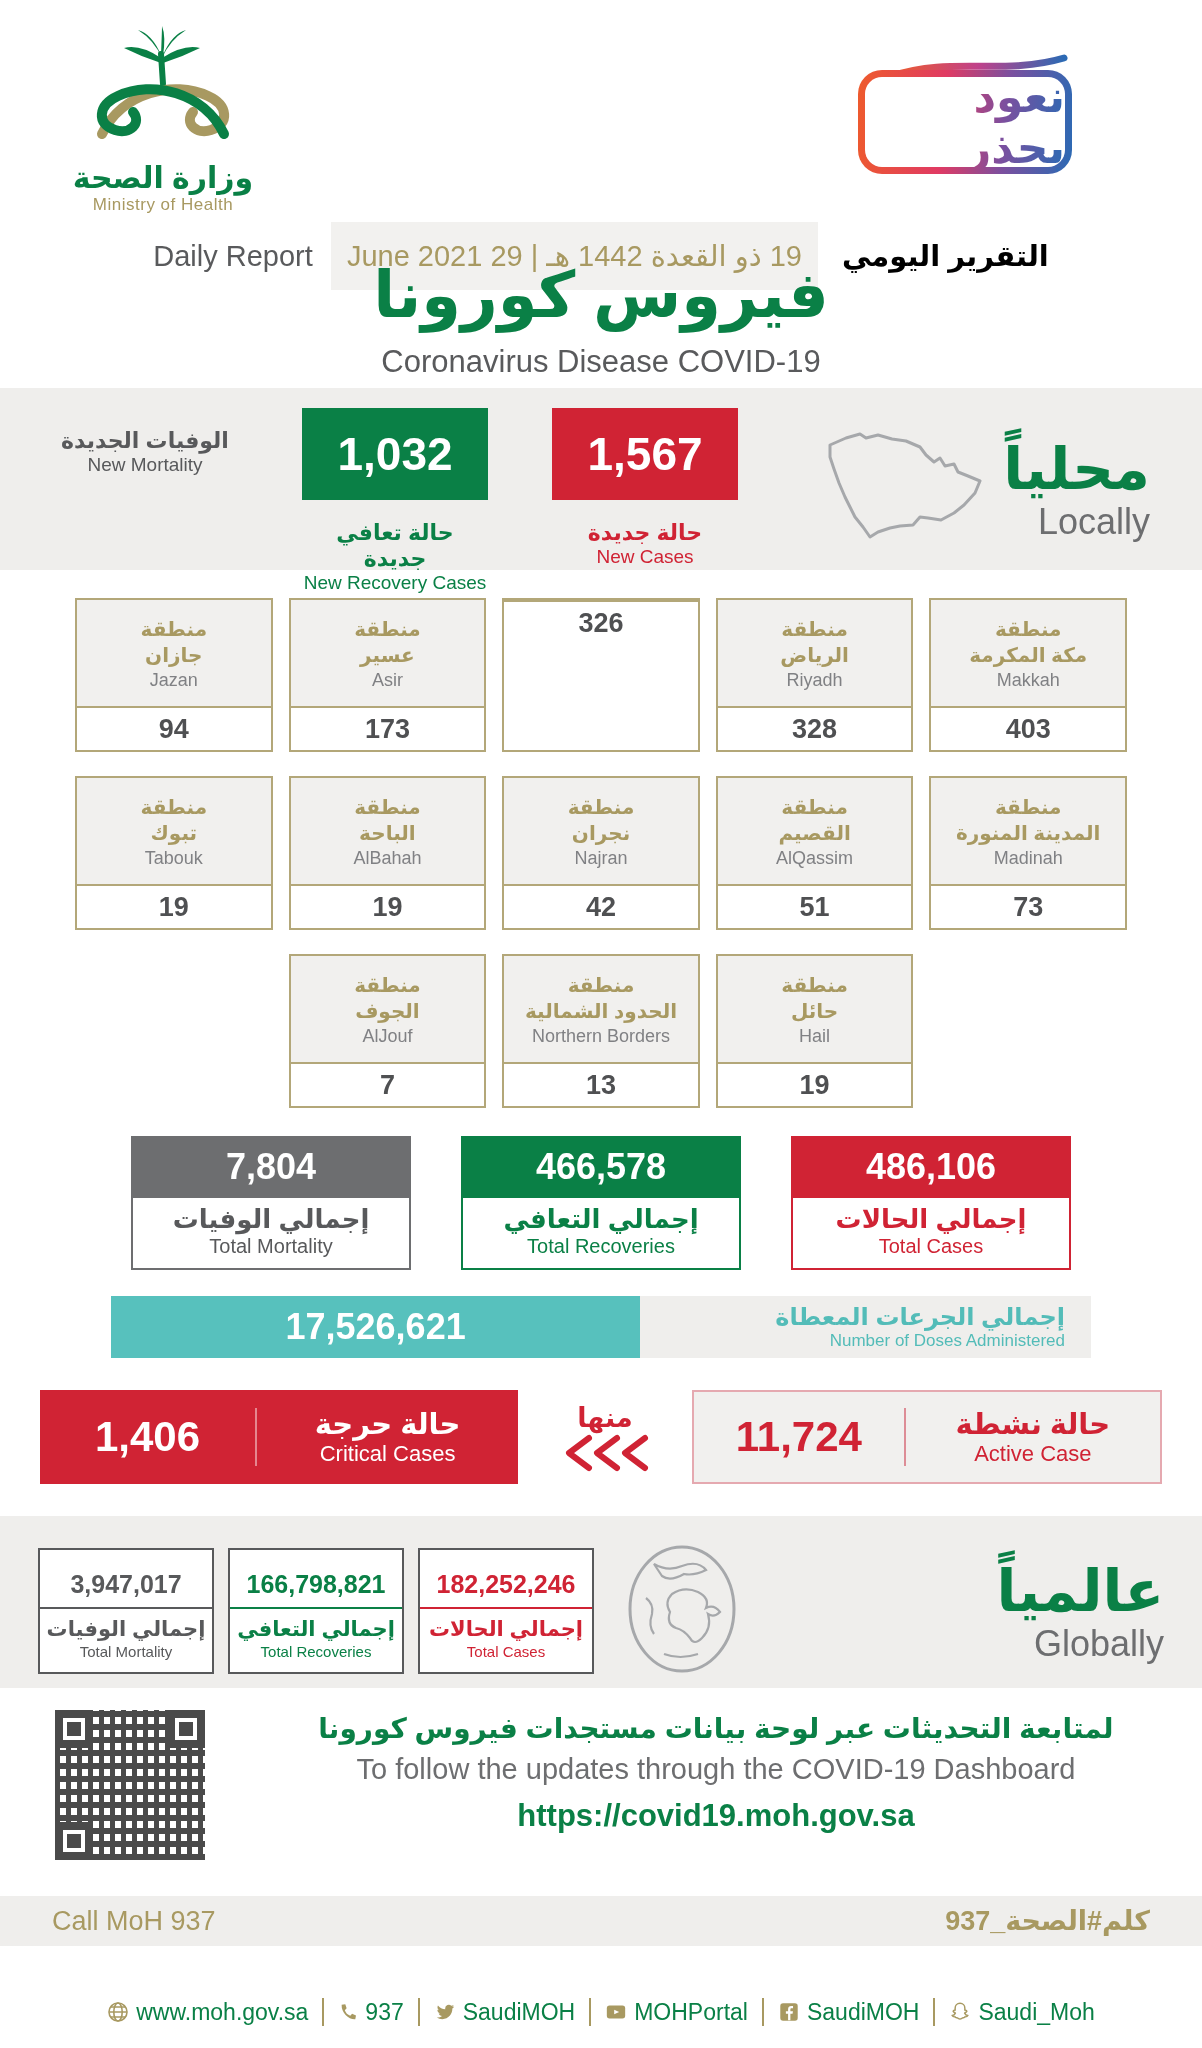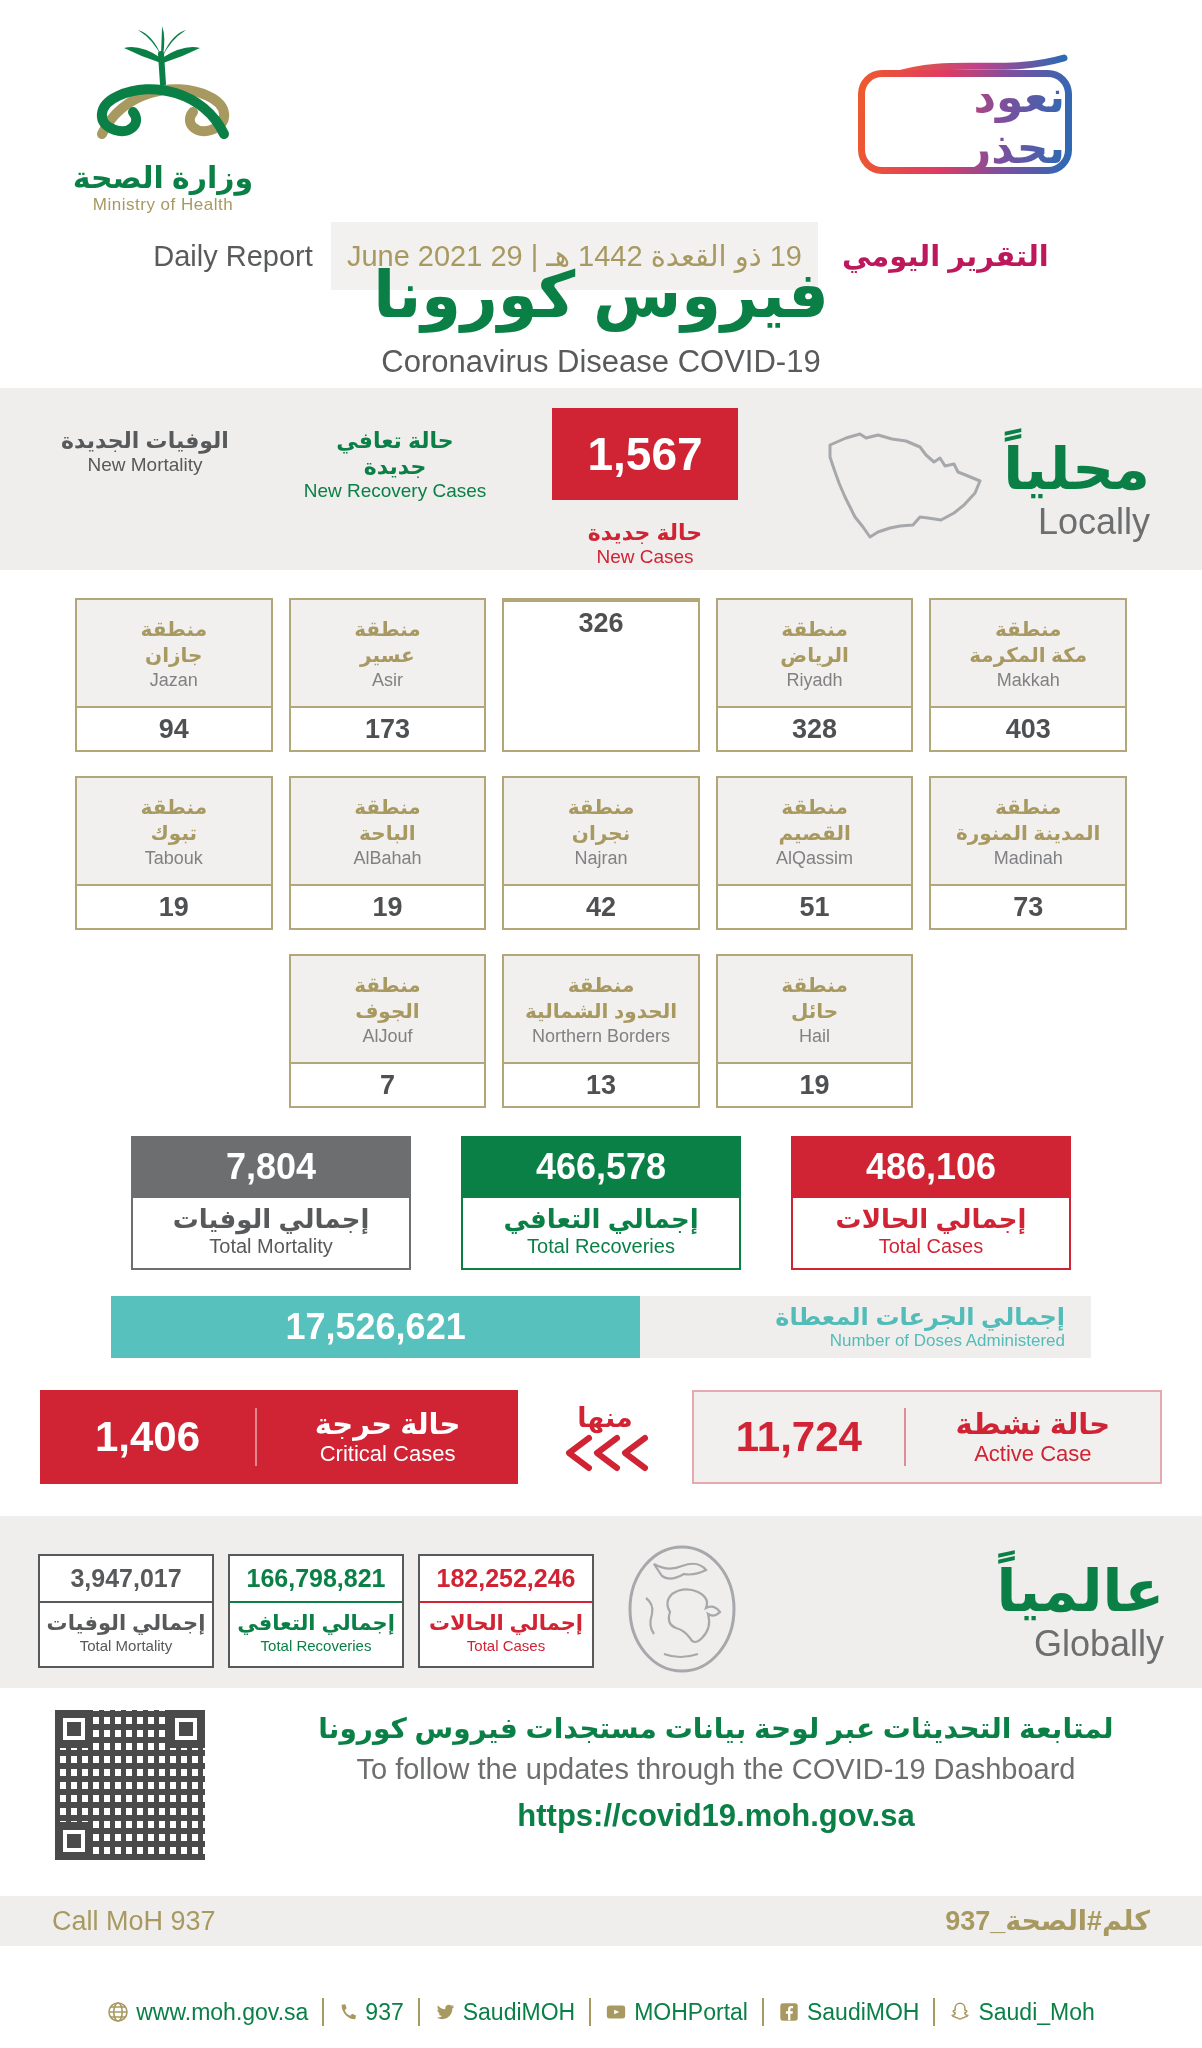--- a/index.html
+++ b/index.html
@@ -21,21 +21,21 @@
      background:linear-gradient(95deg,#ee5b2c,#e03a63 40%,#7d4f9e 68%,#2b6ab4);padding:7px}
   .badge-inner{width:100%;height:100%;background:#fff;border-radius:17px;
      display:flex;align-items:center;justify-content:center}
   .badge-text{font-size:44px;font-weight:bold;direction:rtl;
      background:linear-gradient(95deg,#ee5b2c,#e03a63 40%,#7d4f9e 68%,#2b6ab4);
      -webkit-background-clip:text;background-clip:text;color:transparent;-webkit-text-fill-color:transparent}
   .date-row{position:absolute;top:222px;width:100%;text-align:center;font-size:29px}
   .date-row .en{color:#595a5c;margin-right:10px}
   .date-chip{background:#f2f1ef;color:var(--gold);padding:17px 12px;direction:rtl;display:inline-block}
   .date-chip span{margin:0 4px}
-  .date-row .ar{color:#be185d;font-weight:bold;margin-left:16px}
+  .date-row .ar{color:#000000;font-weight:bold;margin-left:16px}
   .title-ar{position:absolute;top:258px;width:100%;text-align:center;
      font-size:64px;font-weight:bold;color:var(--green);direction:rtl}
   .title-en{position:absolute;top:344px;width:100%;text-align:center;font-size:31px;color:#595a5c}
   
   .band{background:var(--band);display:flex;align-items:flex-start;padding:20px 52px 0}
   .band.local{height:182px}
   .stat{width:186px;text-align:center;margin-right:64px}
   .stat-box{height:92px;display:flex;align-items:center;justify-content:center;
      color:#fff;font-size:46px;font-weight:bold}
   .stat-lbl-ar{font-size:22px;font-weight:bold;margin-top:20px;direction:rtl}
@@ -85,21 +85,21 @@
   .ofwhich{flex:1;display:flex;flex-direction:column;align-items:center;justify-content:center;color:var(--red)}
   .ofwhich .mn{font-size:27px;font-weight:bold;direction:rtl}
   .active-box{width:470px;background:var(--cardtop);border:2px solid #e5a9b0;color:var(--red);
      display:flex;align-items:center}
   .active-box .num{flex:0 0 45%;font-size:42px;font-weight:bold;text-align:center}
   .vdiv-red{width:2px;height:58px;background:#dd8d96}
   .active-box .lbls{flex:1;text-align:center}
   
   .band.global{height:172px;margin-top:32px;padding:18px 38px 0;align-items:center}
   .gcard{width:176px;border:2px solid;background:#fff;text-align:center;
-     padding:8px 4px 12px;margin-right:14px;align-self:center}
+     padding:20px 4px 12px;margin-right:14px;align-self:center}
   .g-num{font-size:25px;font-weight:bold;padding-bottom:8px;border-bottom:2px solid;margin:0 -4px}
   .g-ar{font-size:21px;font-weight:bold;margin-top:8px;direction:rtl}
   .g-en{font-size:15px;margin-top:2px}
   .globe-wrap{align-self:center;margin:0 6px 0 16px}
   
   .dash{position:relative;height:192px;margin-top:16px}
   .qr{position:absolute;left:55px;top:6px;width:150px;height:150px;background:
       repeating-linear-gradient(90deg,#4a4a4a 0 5px,transparent 5px 11px),
       repeating-linear-gradient(0deg,#4a4a4a 0 6px,#fff 6px 13px)}
   .finder{position:absolute;width:38px;height:38px;border:8px solid #4a4a4a;background:#fff}
@@ -166,20 +166,21 @@
   <div class="title-ar">فيروس كورونا</div>
   <div class="title-en">Coronavirus Disease COVID-19</div>
 </div>
 
 <div class="band local">
   <div class="stat">
     <div class="stat-lbl-ar tx-gray">الوفيات الجديدة</div>
     <div class="stat-lbl-en tx-gray">New Mortality</div>
   </div>
   <div class="stat">
+    <div class="stat-box bg-green">1,032</div>
     <div class="stat-lbl-ar tx-green">حالة تعافي جديدة</div>
     <div class="stat-lbl-en tx-green">New Recovery Cases</div>
   </div>
   <div class="stat">
     <div class="stat-box bg-red">1,567</div>
     <div class="stat-lbl-ar tx-red">حالة جديدة</div>
     <div class="stat-lbl-en tx-red">New Cases</div>
   </div>
   <div class="map-wrap">
     <svg width="180" height="130" viewBox="0 0 180 130">

